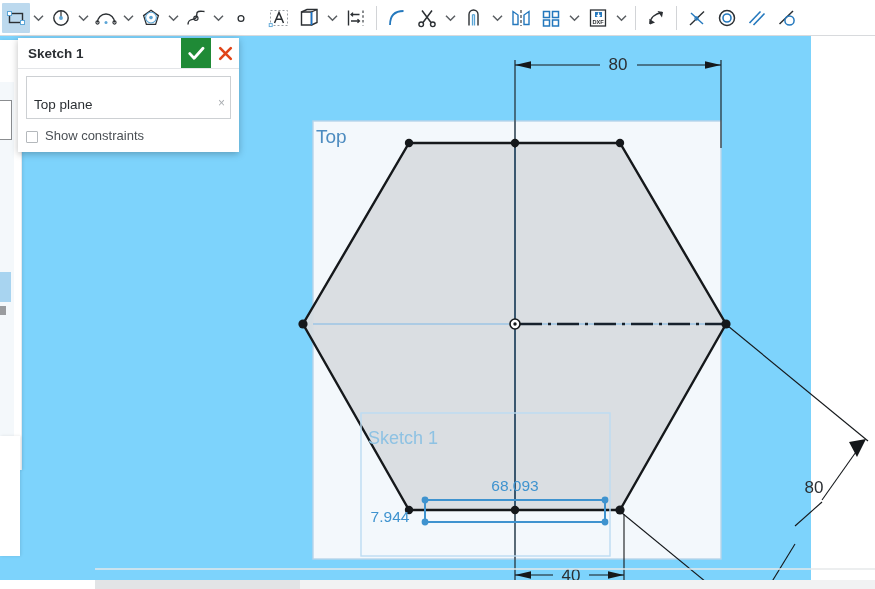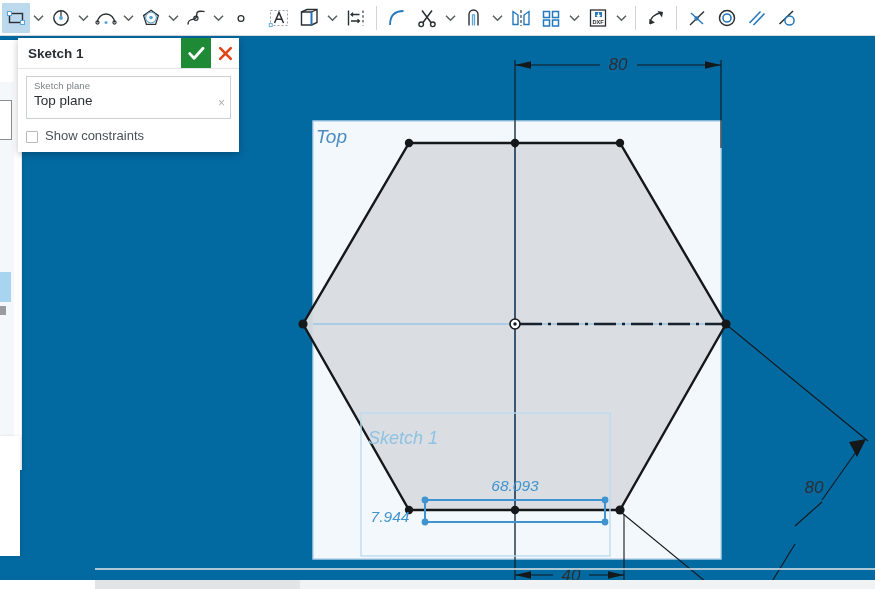--- a/index.html
+++ b/index.html
@@ -128,21 +128,21 @@
     background: #ffffff;
   }
   #plane-label {
     font-size: 9.5px;
     color: #7b7f84;
     letter-spacing: 0.1px;
   }
   #plane-value {
     font-size: 13.5px;
     color: #2b2f33;
-    margin-top: 2px;
+    margin-top: 17px;
   }
   #plane-clear {
     position: absolute; right: 5px; top: 20px;
     font-size: 12px; color: #a9adb1;
     line-height: 1;
   }
   .chk-row {
     display: flex; align-items: flex-end;
     margin-top: 9px;
     position: relative;
@@ -181,23 +181,22 @@
     background: #b6babe;
     color: #ffffff;
     font-size: 10px; font-weight: bold;
     display: flex; align-items: center; justify-content: center;
     line-height: 1;
   }
 
   
   #canvas {
     position: absolute; left: 0; top: 36px;
-    width: 875px; height: 553px;
-    background: #0369a1;
-    font-style: italic;
+    width: 811px; height: 553px;
+    background: #7dd3fc;
   }
   #canvas svg { display: block; }
 
   
   #hscroll-track {
     position: absolute; left: 95px; bottom: 0;
     width: 780px; height: 9px;
     background: #f1f2f3;
   }
   #hscroll-thumb {
@@ -547,21 +546,20 @@
         </svg>
       </div>
       <div id="btn-cancel">
         <svg width="15" height="15" viewBox="0 0 15 15">
           <path d="M2.2 2.2 L12.8 12.8 M12.8 2.2 L2.2 12.8" fill="none" stroke="#e04418" stroke-width="2.6" stroke-linecap="round"></path>
         </svg>
       </div>
     </div>
     <div id="dialog-body">
       <div id="plane-field">
-        <div id="plane-label">Sketch plane</div>
         <div id="plane-value">Top plane</div>
         <div id="plane-clear">×</div>
       </div>
 
       <div class="chk-row">
         <div class="chk-box"></div>
         <div class="chk-label">Show constraints</div>
       </div>
 
     </div>

